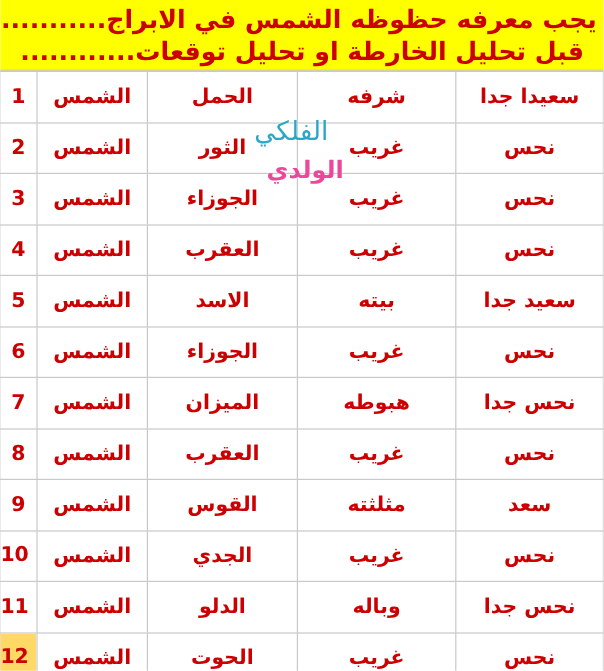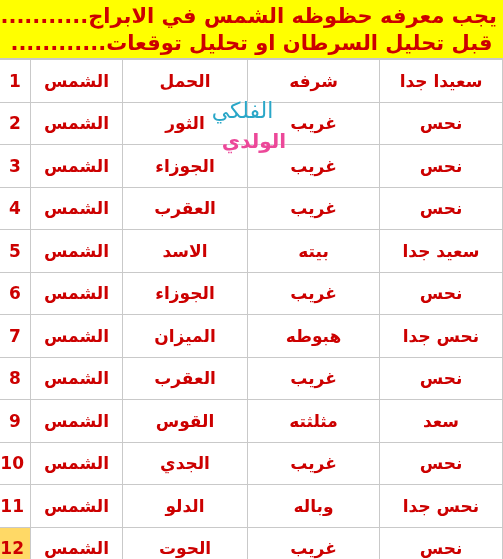--- a/index.html
+++ b/index.html
@@ -102,21 +102,21 @@
     padding-left: 11px;
   }
 </style>
 </head>
 <body>
 
 <div class="sheet">
 
   <div class="banner">
     <div class="banner-line">يجب معرفه حظوظه الشمس في الابراج............</div>
-    <div class="banner-line">قبل تحليل السرطان او تحليل توقعات............</div>
+    <div class="banner-line">قبل تحليل الخارطة او تحليل توقعات............</div>
   </div>
 
   <div class="watermark">
     <div class="wm-line1">الفلكي</div>
     <div class="wm-line2">الولدي</div>
   </div>
 
   <table class="grid">
     <colgroup>
       <col class="c-res">

